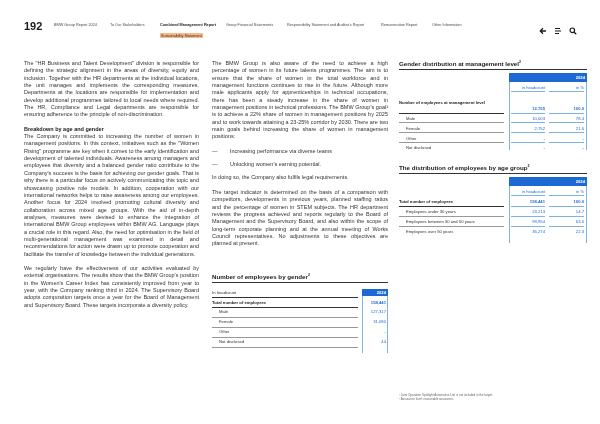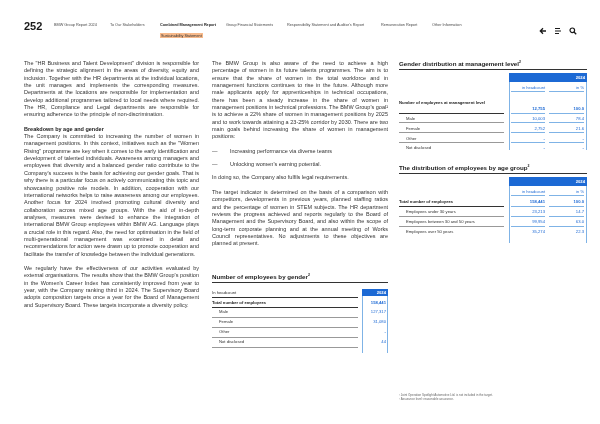--- a/index.html
+++ b/index.html
@@ -37,21 +37,21 @@
   .lbl.ind { padding-left: 7px; }
   .sub-head { position: absolute; font-size: 4px; color: #1c69d4; text-align: right; }
   .ulblue { position: absolute; height: 0.6px; background: #7fb3e6; }
 
   .footnotes { position: absolute; left: 399px; top: 393px; font-size: 3px; color: #666; line-height: 4px; }
 </style>
 </head>
 <body>
 
 <div class="topbar">
-  <div class="page-num">252</div>
+  <div class="page-num">192</div>
 
   <div class="nav-item" style="left:54px;top:23px;">BMW Group Report 2024</div>
   <div class="nav-item" style="left:110px;top:23px;">To Our Stakeholders</div>
   <div class="nav-item active" style="left:160px;top:23px;">Combined Management Report</div>
   <div class="nav-item" style="left:226px;top:23px;">Group Financial Statements</div>
   <div class="nav-item" style="left:287px;top:23px;">Responsibility Statement and Auditor's Report</div>
   <div class="nav-item" style="left:381px;top:23px;">Remuneration Report</div>
   <div class="nav-item" style="left:432px;top:23px;">Other Information</div>
 
   <div class="subnav">Sustainability Statement</div>

